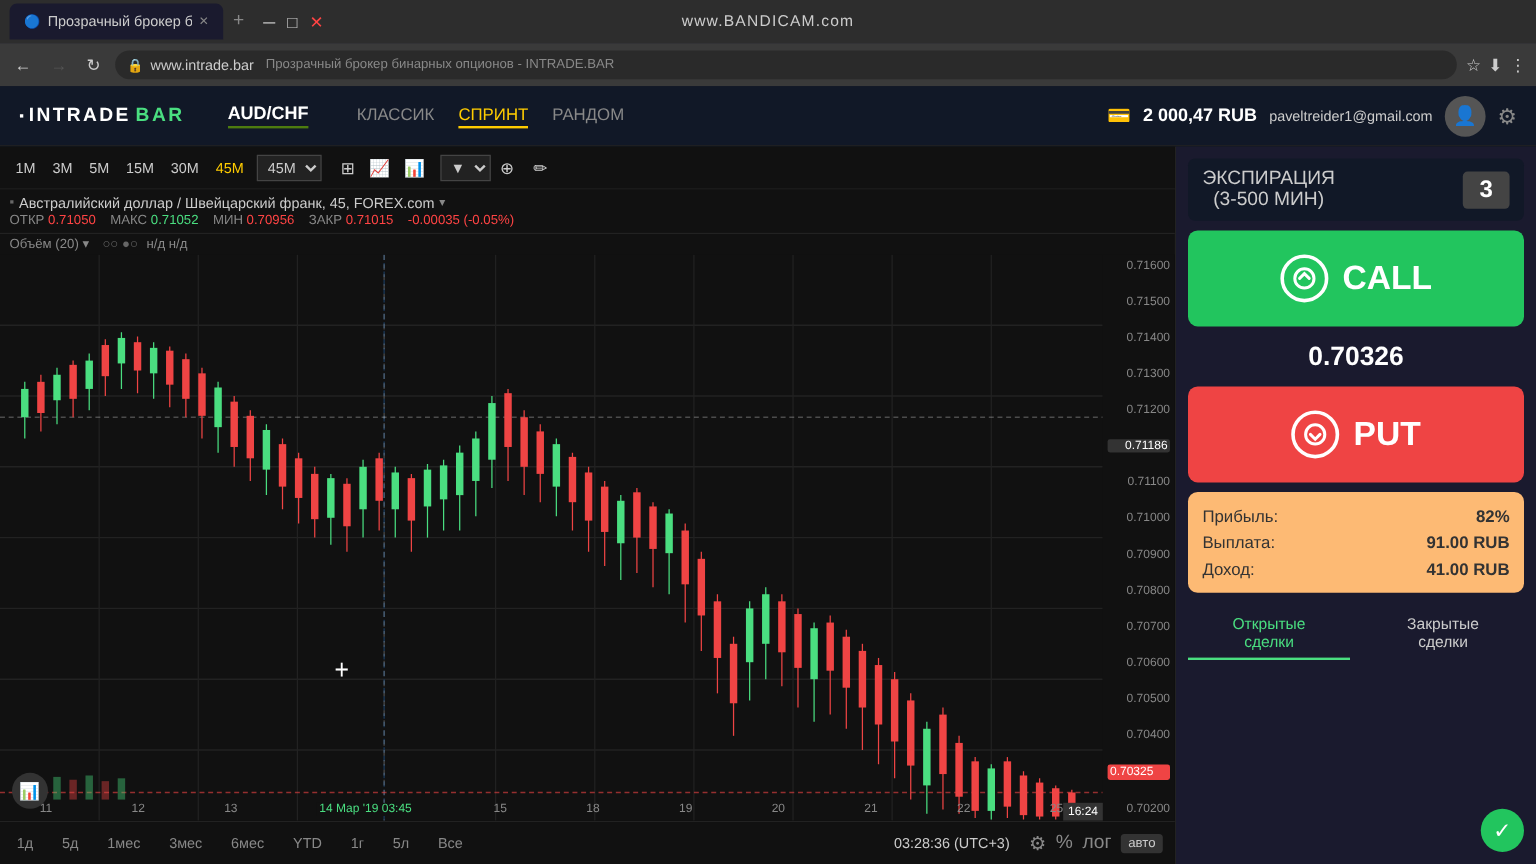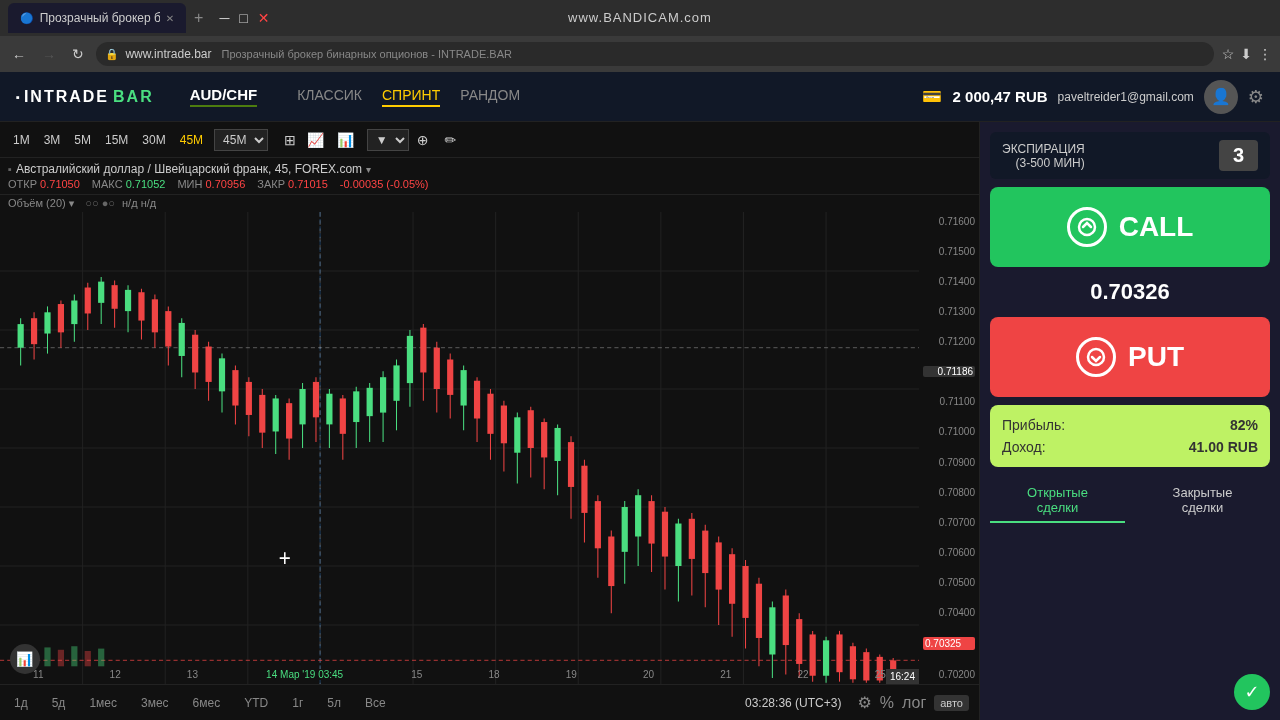--- a/index.html
+++ b/index.html
@@ -45,21 +45,21 @@
     .chart-volume { font-size: 11px; color: #888; padding: 2px 8px; }
     .chart-canvas-wrapper { flex: 1; position: relative; background: #111; overflow: hidden; }
 
     
     .right-panel { width: 300px; background: #1a1a2e; display: flex; flex-direction: column; padding: 10px; gap: 8px; }
     .expiry-row { display: flex; align-items: center; justify-content: space-between; background: #111827; border-radius: 6px; padding: 8px 12px; }
     .call-btn { background: #22c55e; color: white; border: none; border-radius: 8px; height: 80px; display: flex; align-items: center; justify-content: center; gap: 12px; font-size: 28px; font-weight: bold; cursor: pointer; width: 100%; }
     .call-btn-icon { width: 40px; height: 40px; border-radius: 50%; border: 3px solid white; display: flex; align-items: center; justify-content: center; font-size: 18px; }
     .price-display { text-align: center; color: white; font-size: 22px; font-weight: bold; padding: 4px; }
     .put-btn { background: #ef4444; color: white; border: none; border-radius: 8px; height: 80px; display: flex; align-items: center; justify-content: center; gap: 12px; font-size: 28px; font-weight: bold; cursor: pointer; width: 100%; }
-    .profit-panel { background: #bef264; border-radius: 8px; padding: 12px; display: flex; flex-direction: column; gap: 6px; }
+    .profit-panel { background: #fdba74; border-radius: 8px; padding: 12px; display: flex; flex-direction: column; gap: 6px; }
     .profit-row { display: flex; justify-content: space-between; font-size: 14px; color: #333; }
     .profit-value { font-weight: bold; color: #333; }
     .trades-row { display: flex; gap: 10px; margin-top: 4px; }
     .trade-tab { flex: 1; text-align: center; font-size: 13px; color: #ccc; padding: 6px; cursor: pointer; }
     .trade-tab.active { color: #4ade80; border-bottom: 2px solid #4ade80; }
 
     
     .bottom-bar { background: #111; height: 36px; display: flex; align-items: center; padding: 0 10px; gap: 16px; border-top: 1px solid #222; }
     .period-btn { color: #888; font-size: 12px; cursor: pointer; background: none; border: none; padding: 2px 4px; }
     .bottom-time { margin-left: auto; color: #ccc; font-size: 12px; }
@@ -444,21 +444,21 @@
           <span style="color:#888;cursor:pointer;">%</span>
           <span style="color:#888;cursor:pointer;">лог</span>
           <span class="auto-badge">авто</span>
         </div>
       </div>
     </div>
 
     <div class="right-panel">
 
       <div class="expiry-row">
-        <span style="color:#ccc;font-size:12px;text-align:right;">ЭКСПИРАЦИЯ<br>(3-500 МИН)</span>
+        <span style="color:#ccc;font-size:16px;text-align:center;">ЭКСПИРАЦИЯ<br>(3-500 МИН)</span>
         <span style="background:#444;color:white;font-size:20px;font-weight:bold;padding:4px 14px;border-radius:4px;cursor:pointer;">3</span>
       </div>
 
       <button class="call-btn">
         <div class="call-btn-icon">
           <svg width="20" height="20" viewBox="0 0 20 20">
               <circle cx="10" cy="10" r="8" stroke="white" stroke-width="2.5" fill="none"></circle>
               <polyline points="6,10 10,6 14,10" stroke="white" stroke-width="2.5" fill="none" stroke-linecap="round"></polyline>
             </svg>
         </div>
@@ -476,20 +476,24 @@
         </div>
         <span>PUT</span>
       </button>
 
       <div class="profit-panel">
         <div class="profit-row">
           <span>Прибыль:</span>
           <span class="profit-value" style="font-weight:bold;color:#333;">82%</span>
         </div>
         <div class="profit-row">
+          <span>Выплата:</span>
+          <span class="profit-value">91.00 RUB</span>
+        </div>
+        <div class="profit-row">
           <span>Доход:</span>
           <span class="profit-value">41.00 RUB</span>
         </div>
       </div>
 
       <div class="trades-row">
         <div class="trade-tab active">
           <span>Открытые<br>сделки</span>
         </div>
         <div class="trade-tab">

